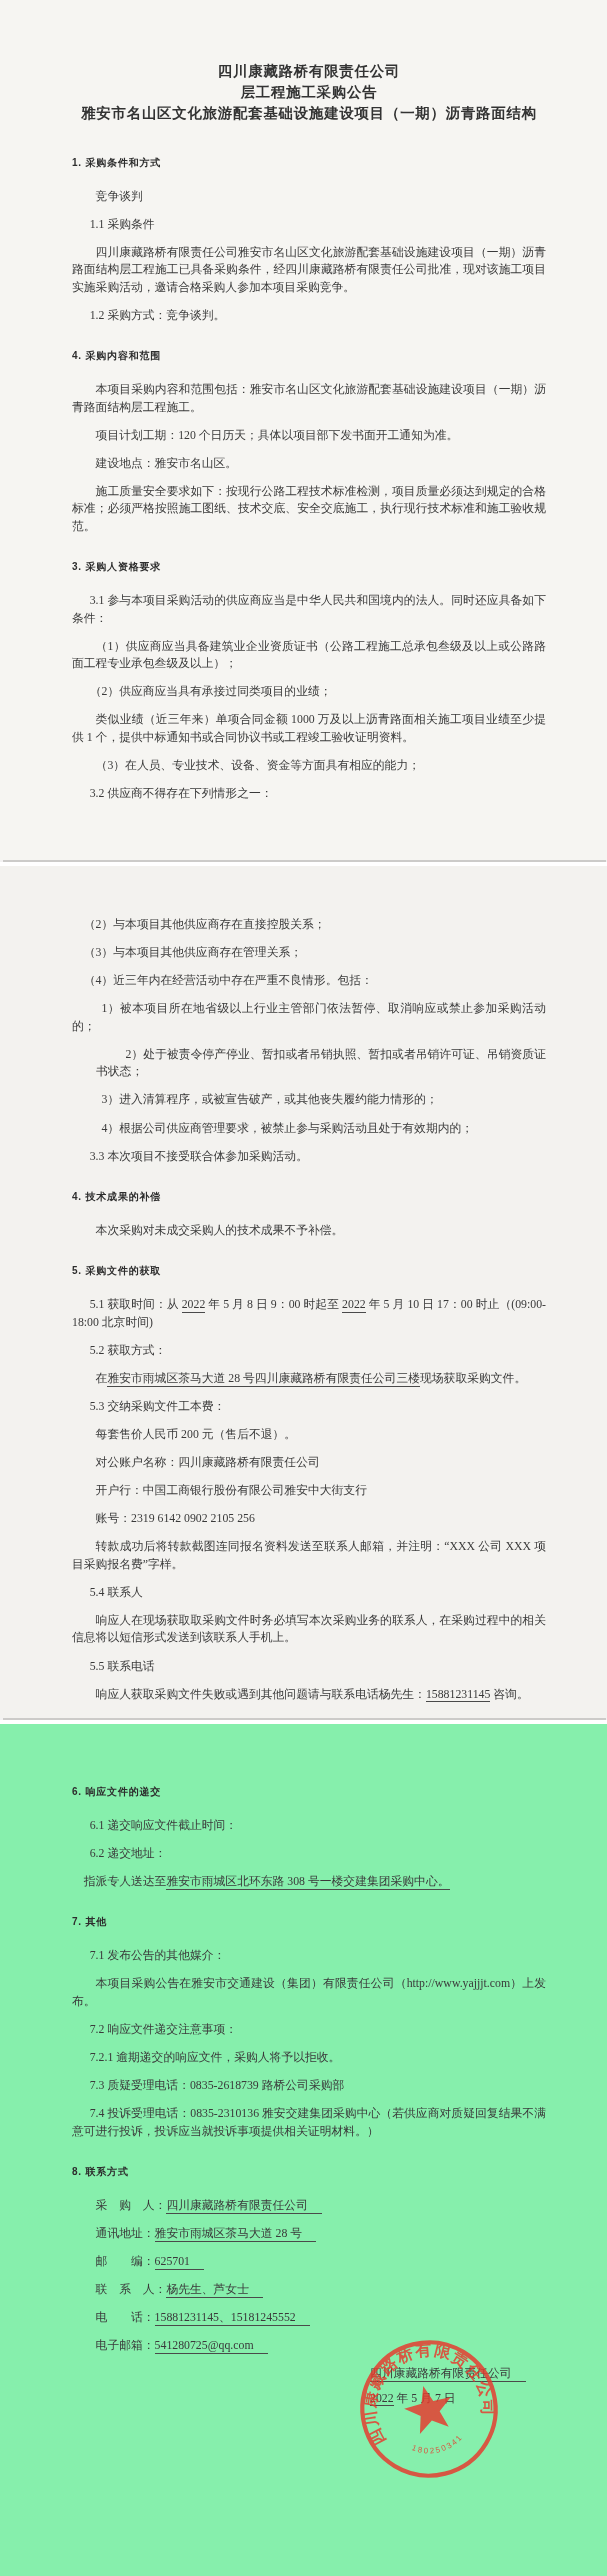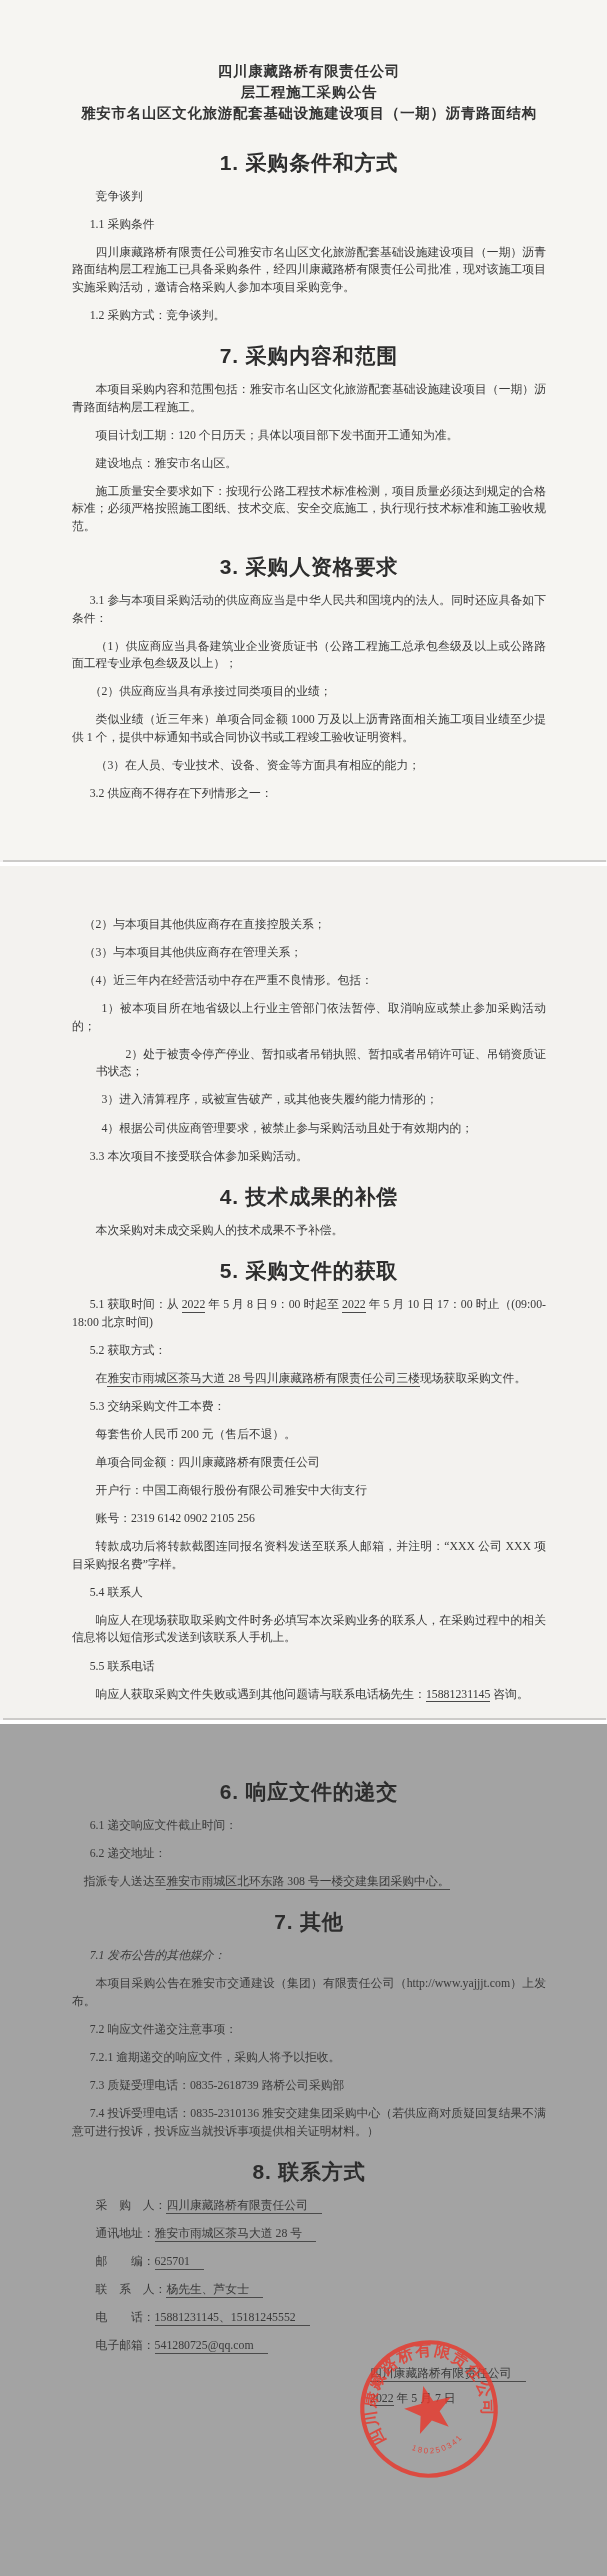--- a/index.html
+++ b/index.html
@@ -28,26 +28,25 @@
     font-weight:bold;
     font-size:14.4px;
     line-height:21px;
     letter-spacing:0.8px;
     color:#333;
     margin:0 -15px 27px -15px;
   }
   .h{
     font-family:"Liberation Sans","DejaVu Sans",sans-serif;
     font-weight:bold;
-    font-size:21px;
+    font-size:10px;
     line-height:23px;
     letter-spacing:0.8px;
     color:#2d2d2d;
     margin:20px 0 13.7px 0;
-    text-align:center;
   }
   .p{
     margin:0 0 10.6px 0;
     text-align:justify;
   }
   .u{
     border-bottom:0.8px solid #4a4a4a;
     padding-bottom:0.8px;
   }
   .ext{padding-right:1.2em;}
@@ -71,21 +70,21 @@
       <div class="title">
         <div>四川康藏路桥有限责任公司</div>
         <div>层工程施工采购公告</div>
         <div>雅安市名山区文化旅游配套基础设施建设项目（一期）沥青路面结构</div>
       </div>
       <div class="h">1. 采购条件和方式</div>
       <div class="p" style="text-indent: 2em;"><span>竞争谈判</span></div>
       <div class="p" style="text-indent: 1.5em;"><span>1.1 采购条件</span></div>
       <div class="p" style="text-indent: 2em;"><span>四川康藏路桥有限责任公司雅安市名山区文化旅游配套基础设施建设项目（一期）沥青路面结构层工程施工已具备采购条件，经四川康藏路桥有限责任公司批准，现对该施工项目实施采购活动，邀请合格采购人参加本项目采购竞争。</span></div>
       <div class="p" style="text-indent: 1.5em;"><span>1.2 采购方式：竞争谈判。</span></div>
-      <div class="h">7. 采购内容和范围</div>
+      <div class="h">4. 采购内容和范围</div>
       <div class="p" style="text-indent: 2em;"><span>本项目采购内容和范围包括：雅安市名山区文化旅游配套基础设施建设项目（一期）沥青路面结构层工程施工。</span></div>
       <div class="p" style="text-indent: 2em;"><span>项目计划工期：120 个日历天；具体以项目部下发书面开工通知为准。</span></div>
       <div class="p" style="text-indent: 2em;"><span>建设地点：雅安市名山区。</span></div>
       <div class="p" style="text-indent: 2em;"><span>施工质量安全要求如下：按现行公路工程技术标准检测，项目质量必须达到规定的合格标准；必须严格按照施工图纸、技术交底、安全交底施工，执行现行技术标准和施工验收规范。</span></div>
       <div class="h">3. 采购人资格要求</div>
       <div class="p" style="text-indent: 1.5em;"><span>3.1 参与本项目采购活动的供应商应当是中华人民共和国境内的法人。同时还应具备如下条件：</span></div>
       <div class="p" style="text-indent: 2em;"><span>（1）供应商应当具备建筑业企业资质证书（公路工程施工总承包叁级及以上或公路路面工程专业承包叁级及以上）；</span></div>
       <div class="p" style="text-indent: 1.5em;"><span>（2）供应商应当具有承接过同类项目的业绩；</span></div>
       <div class="p" style="text-indent: 2em;"><span>类似业绩（近三年来）单项合同金额 1000 万及以上沥青路面相关施工项目业绩至少提供 1 个，提供中标通知书或合同协议书或工程竣工验收证明资料。</span></div>
       <div class="p" style="text-indent: 2em;"><span>（3）在人员、专业技术、设备、资金等方面具有相应的能力；</span></div>
@@ -101,37 +100,37 @@
       <div class="p" style="text-indent: 2.5em;"><span>4）根据公司供应商管理要求，被禁止参与采购活动且处于有效期内的；</span></div>
       <div class="p" style="text-indent: 1.5em;"><span>3.3 本次项目不接受联合体参加采购活动。</span></div>
       <div class="h">4. 技术成果的补偿</div>
       <div class="p" style="text-indent: 2em;"><span>本次采购对未成交采购人的技术成果不予补偿。</span></div>
       <div class="h">5. 采购文件的获取</div>
       <div class="p" style="text-indent: 1.5em;"><span>5.1 获取时间：从 </span><span class="u">2022</span><span> 年 5 月 8 日 9：00 时起至 </span><span class="u">2022</span><span> 年 5 月 10 日 17：00 时止（(09:00-18:00 北京时间)</span></div>
       <div class="p" style="text-indent: 1.5em;"><span>5.2 获取方式：</span></div>
       <div class="p" style="text-indent: 2em;"><span>在</span><span class="u">雅安市雨城区茶马大道 28 号四川康藏路桥有限责任公司三楼</span><span>现场获取采购文件。</span></div>
       <div class="p" style="text-indent: 1.5em;"><span>5.3 交纳采购文件工本费：</span></div>
       <div class="p" style="text-indent: 2em;"><span>每套售价人民币 200 元（售后不退）。</span></div>
-      <div class="p" style="text-indent: 2em;"><span>单项合同金额：四川康藏路桥有限责任公司</span></div>
+      <div class="p" style="text-indent: 2em;"><span>对公账户名称：四川康藏路桥有限责任公司</span></div>
       <div class="p" style="text-indent: 2em;"><span>开户行：中国工商银行股份有限公司雅安中大街支行</span></div>
       <div class="p" style="text-indent: 2em;"><span>账号：2319 6142 0902 2105 256</span></div>
       <div class="p" style="text-indent: 2em;"><span>转款成功后将转款截图连同报名资料发送至联系人邮箱，并注明：“XXX 公司 XXX 项目采购报名费”字样。</span></div>
       <div class="p" style="text-indent: 1.5em;"><span>5.4 联系人</span></div>
       <div class="p" style="text-indent: 2em;"><span>响应人在现场获取取采购文件时务必填写本次采购业务的联系人，在采购过程中的相关信息将以短信形式发送到该联系人手机上。</span></div>
       <div class="p" style="text-indent: 1.5em;"><span>5.5 联系电话</span></div>
       <div class="p" style="text-indent: 2em;"><span>响应人获取采购文件失败或遇到其他问题请与联系电话杨先生：</span><span class="u">15881231145</span><span> 咨询。</span></div>
     </div>
-  <div class="page pg3" style="background: #a3a3a3;">
+  <div class="page pg3" style="background: #86efac;">
 
     <div class="h">6. 响应文件的递交</div>
       <div class="p" style="text-indent: 1.5em;"><span>6.1 递交响应文件截止时间：</span></div>
       <div class="p" style="text-indent: 1.5em;"><span>6.2 递交地址：</span></div>
       <div class="p" style="text-indent: 1em;"><span>指派专人送达至</span><span class="u">雅安市雨城区北环东路 308 号一楼交建集团采购中心。</span></div>
       <div class="h">7. 其他</div>
-      <div class="p" style="text-indent: 1.5em; font-style: italic;"><span>7.1 发布公告的其他媒介：</span></div>
+      <div class="p" style="text-indent: 1.5em;"><span>7.1 发布公告的其他媒介：</span></div>
       <div class="p" style="text-indent: 2em;"><span>本项目采购公告在雅安市交通建设（集团）有限责任公司（http://www.yajjjt.com）上发布。</span></div>
       <div class="p" style="text-indent: 1.5em;"><span>7.2 响应文件递交注意事项：</span></div>
       <div class="p" style="text-indent: 1.5em;"><span>7.2.1 逾期递交的响应文件，采购人将予以拒收。</span></div>
       <div class="p" style="text-indent: 1.5em;"><span>7.3 质疑受理电话：0835-2618739 路桥公司采购部</span></div>
       <div class="p" style="text-indent: 1.5em;"><span>7.4 投诉受理电话：0835-2310136 雅安交建集团采购中心（若供应商对质疑回复结果不满意可进行投诉，投诉应当就投诉事项提供相关证明材料。）</span></div>
       <div class="h">8. 联系方式</div>
       <div class="p" style="text-indent: 2em;"><span>采　购　人：</span><span class="u ext">四川康藏路桥有限责任公司</span></div>
       <div class="p" style="text-indent: 2em;"><span>通讯地址：</span><span class="u ext">雅安市雨城区茶马大道 28 号</span></div>
       <div class="p" style="text-indent: 2em;"><span>邮　　编：</span><span class="u ext">625701</span></div>
       <div class="p" style="text-indent: 2em;"><span>联　系　人：</span><span class="u ext">杨先生、芦女士</span></div>

